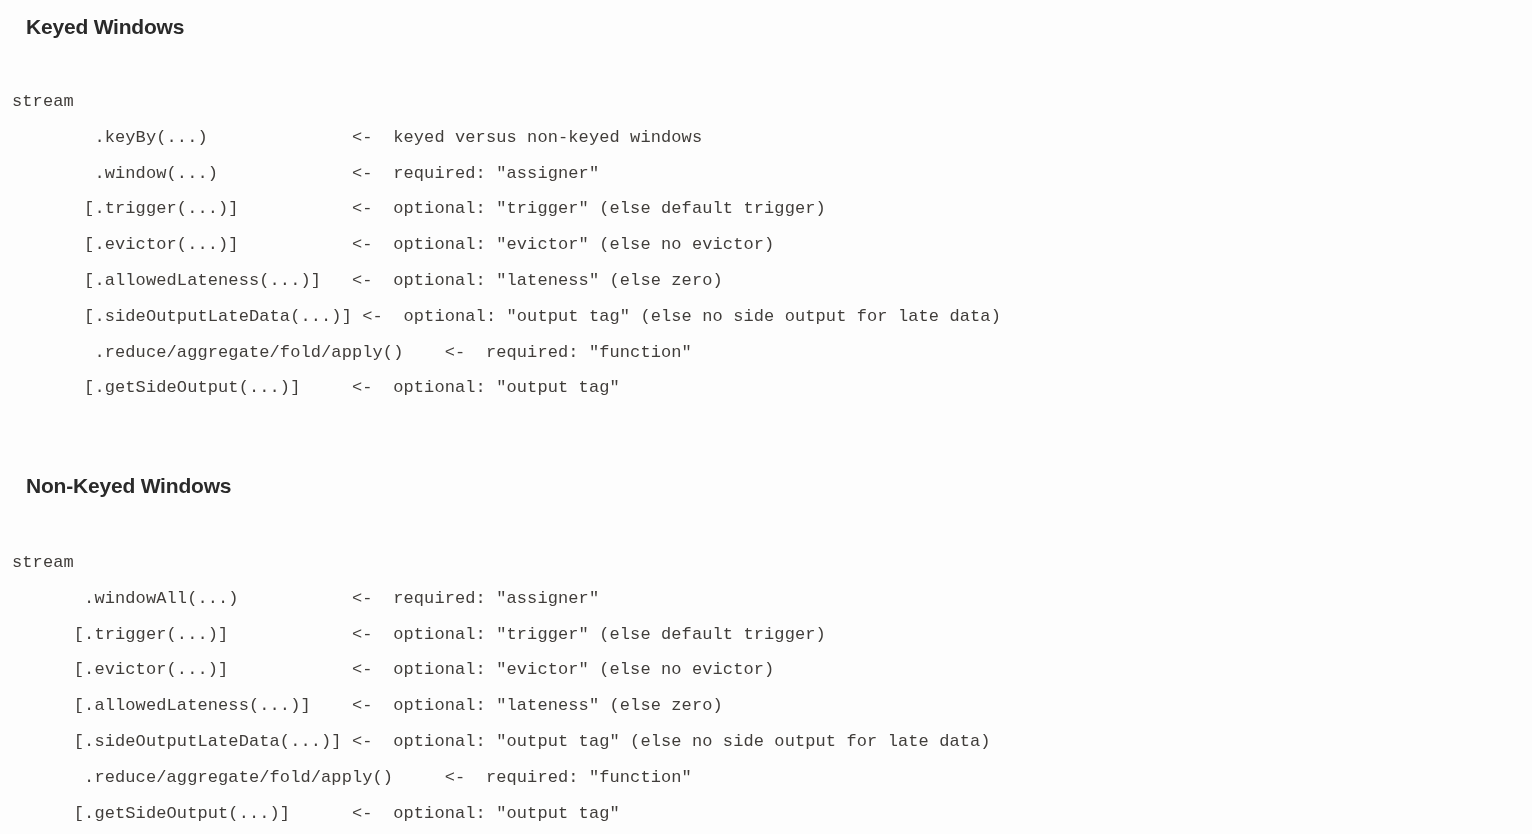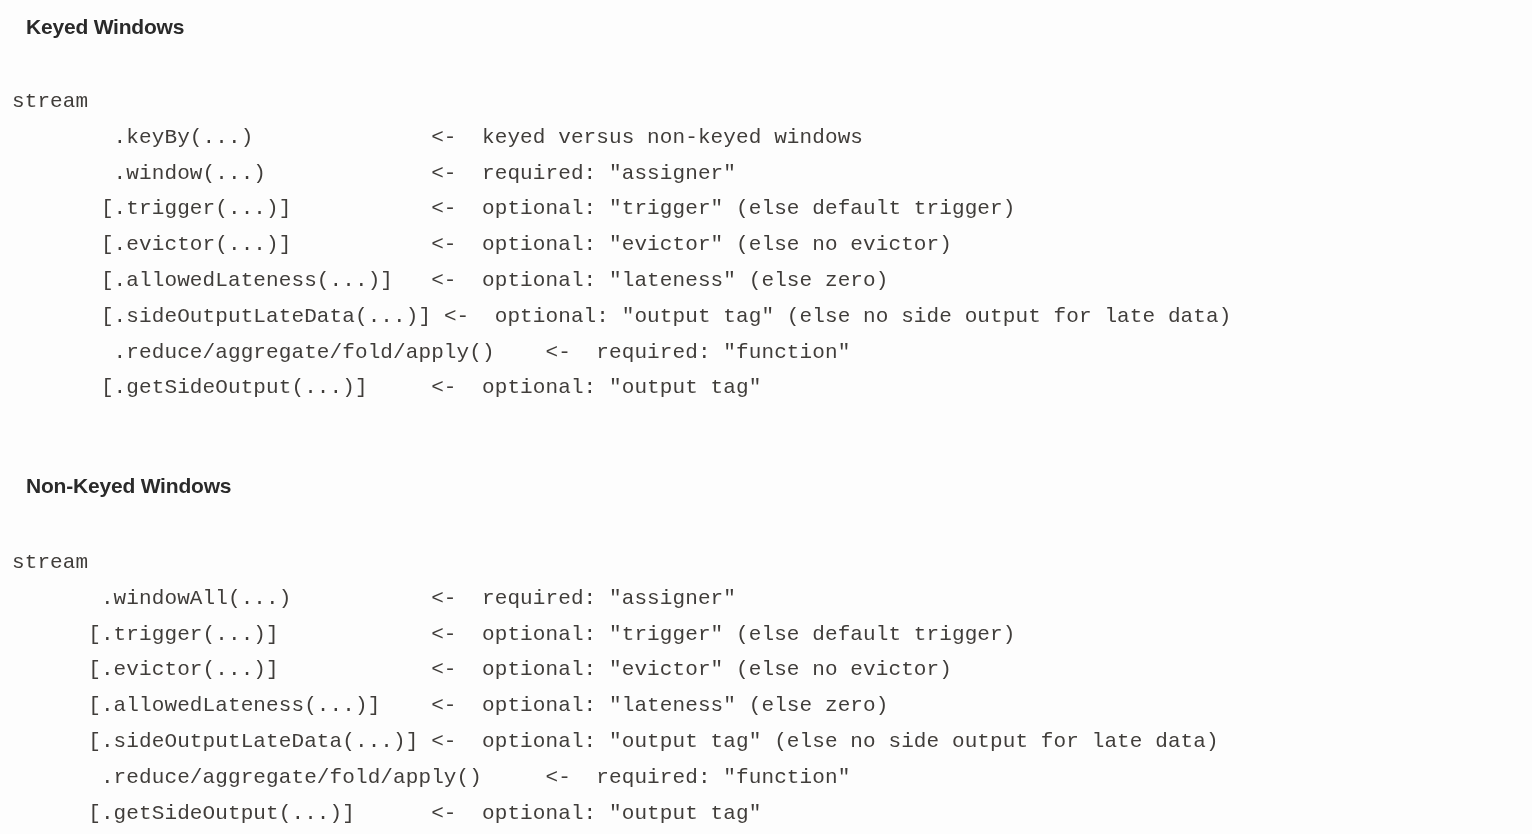--- a/index.html
+++ b/index.html
@@ -33,21 +33,21 @@
     font-weight: bold;
     font-size: 21px;
     line-height: 26px;
     letter-spacing: -0.2px;
     color: #2a2a2a;
     margin: 0;
     padding-left: 26px;
   }
   .code-block {
     font-family: "Liberation Mono", "DejaVu Sans Mono", monospace;
-    font-size: 21px;
+    font-size: 17px;
     line-height: 35.8px;
     color: #403d3a;
     white-space: pre;
     margin: 0;
     padding-left: 12px;
     letter-spacing: 0.1px;
   }
   .code-line {
     white-space: pre;
     display: block;

